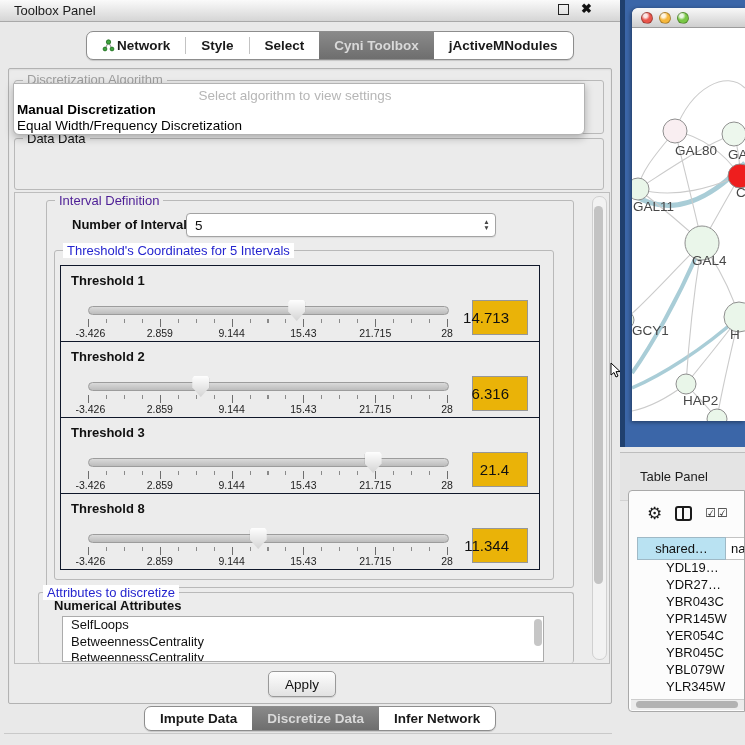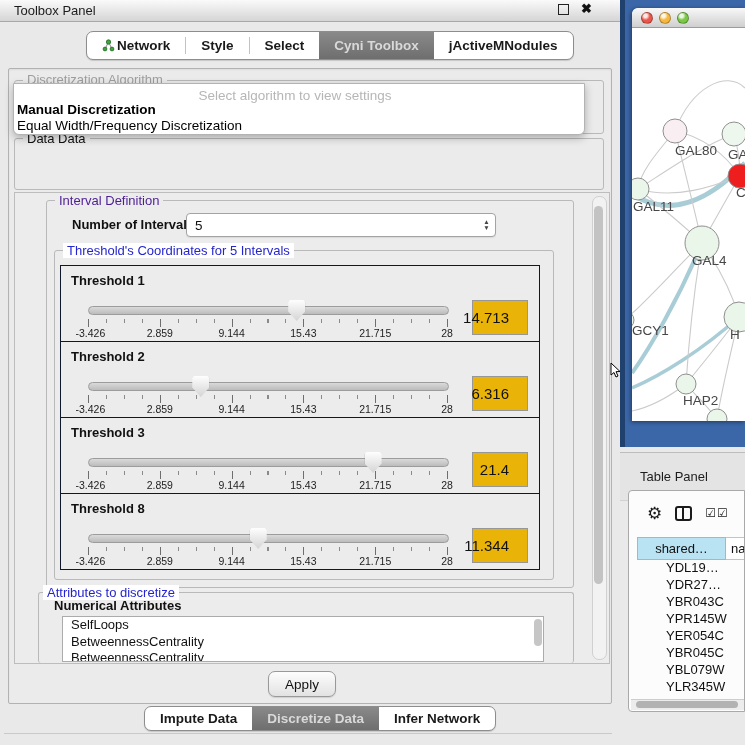--- a/index.html
+++ b/index.html
@@ -278,21 +278,21 @@
   <span class="lbl-bold" style="left:54px;top:598px;">Numerical Attributes</span>
   <div class="attr-list">
     <div>
         <div class="item">SelfLoops</div>
         <div class="item">BetweennessCentrality</div>
         <div class="item">BetweennessCentrality</div>
       </div>
     <div class="attr-scroll"></div>
   </div>
 
-  <div class="btn" style="left:268px;top:671px;width:66px;height:24px;border-radius:7px;">
+  <div class="btn" style="left:268px;top:671px;width:66px;height:24px;">
     <span>Apply</span>
   </div>
 
   <div class="seg tabbar-bottom">
     <span class="item">
         <span>Impute Data</span>
       </span>
     <span class="item sel">
         <span>Discretize Data</span>
       </span>

